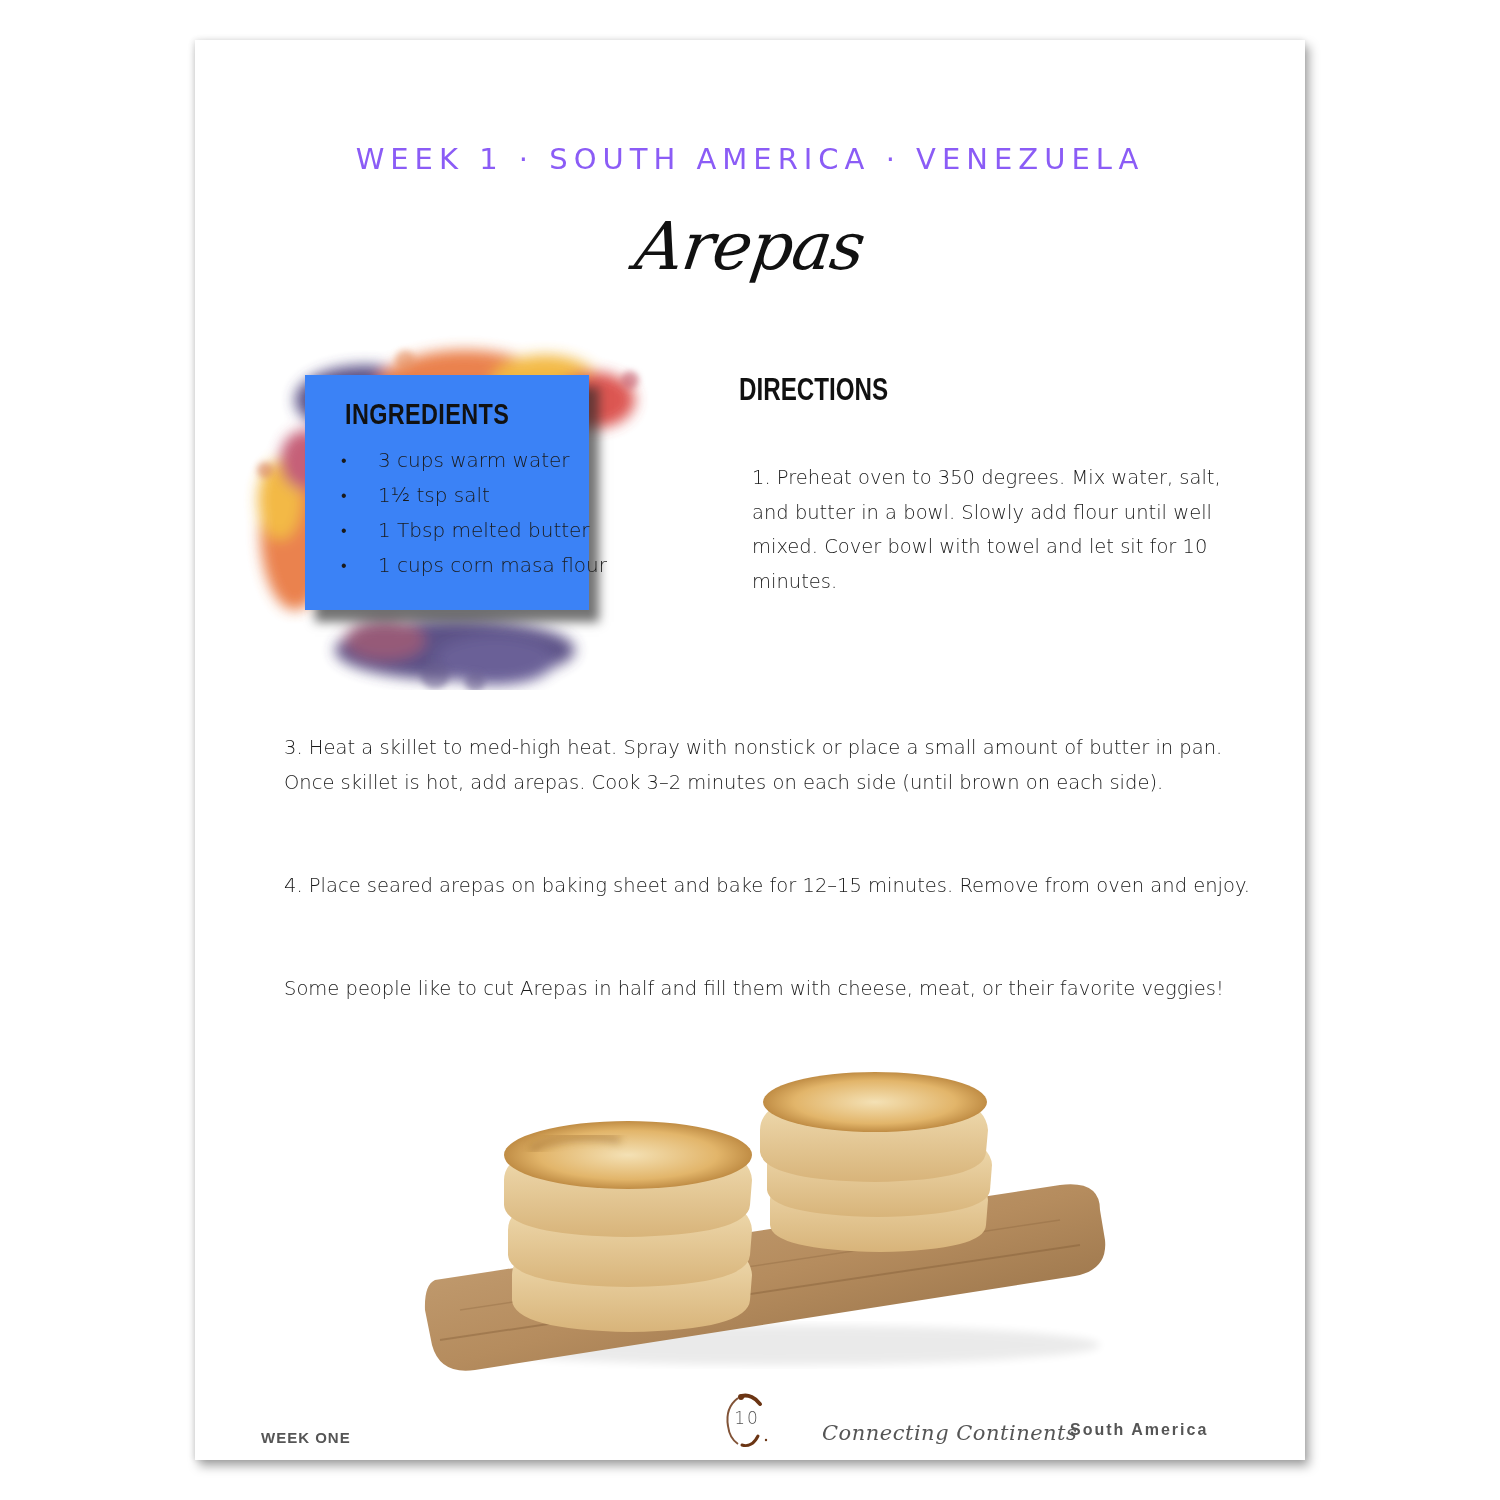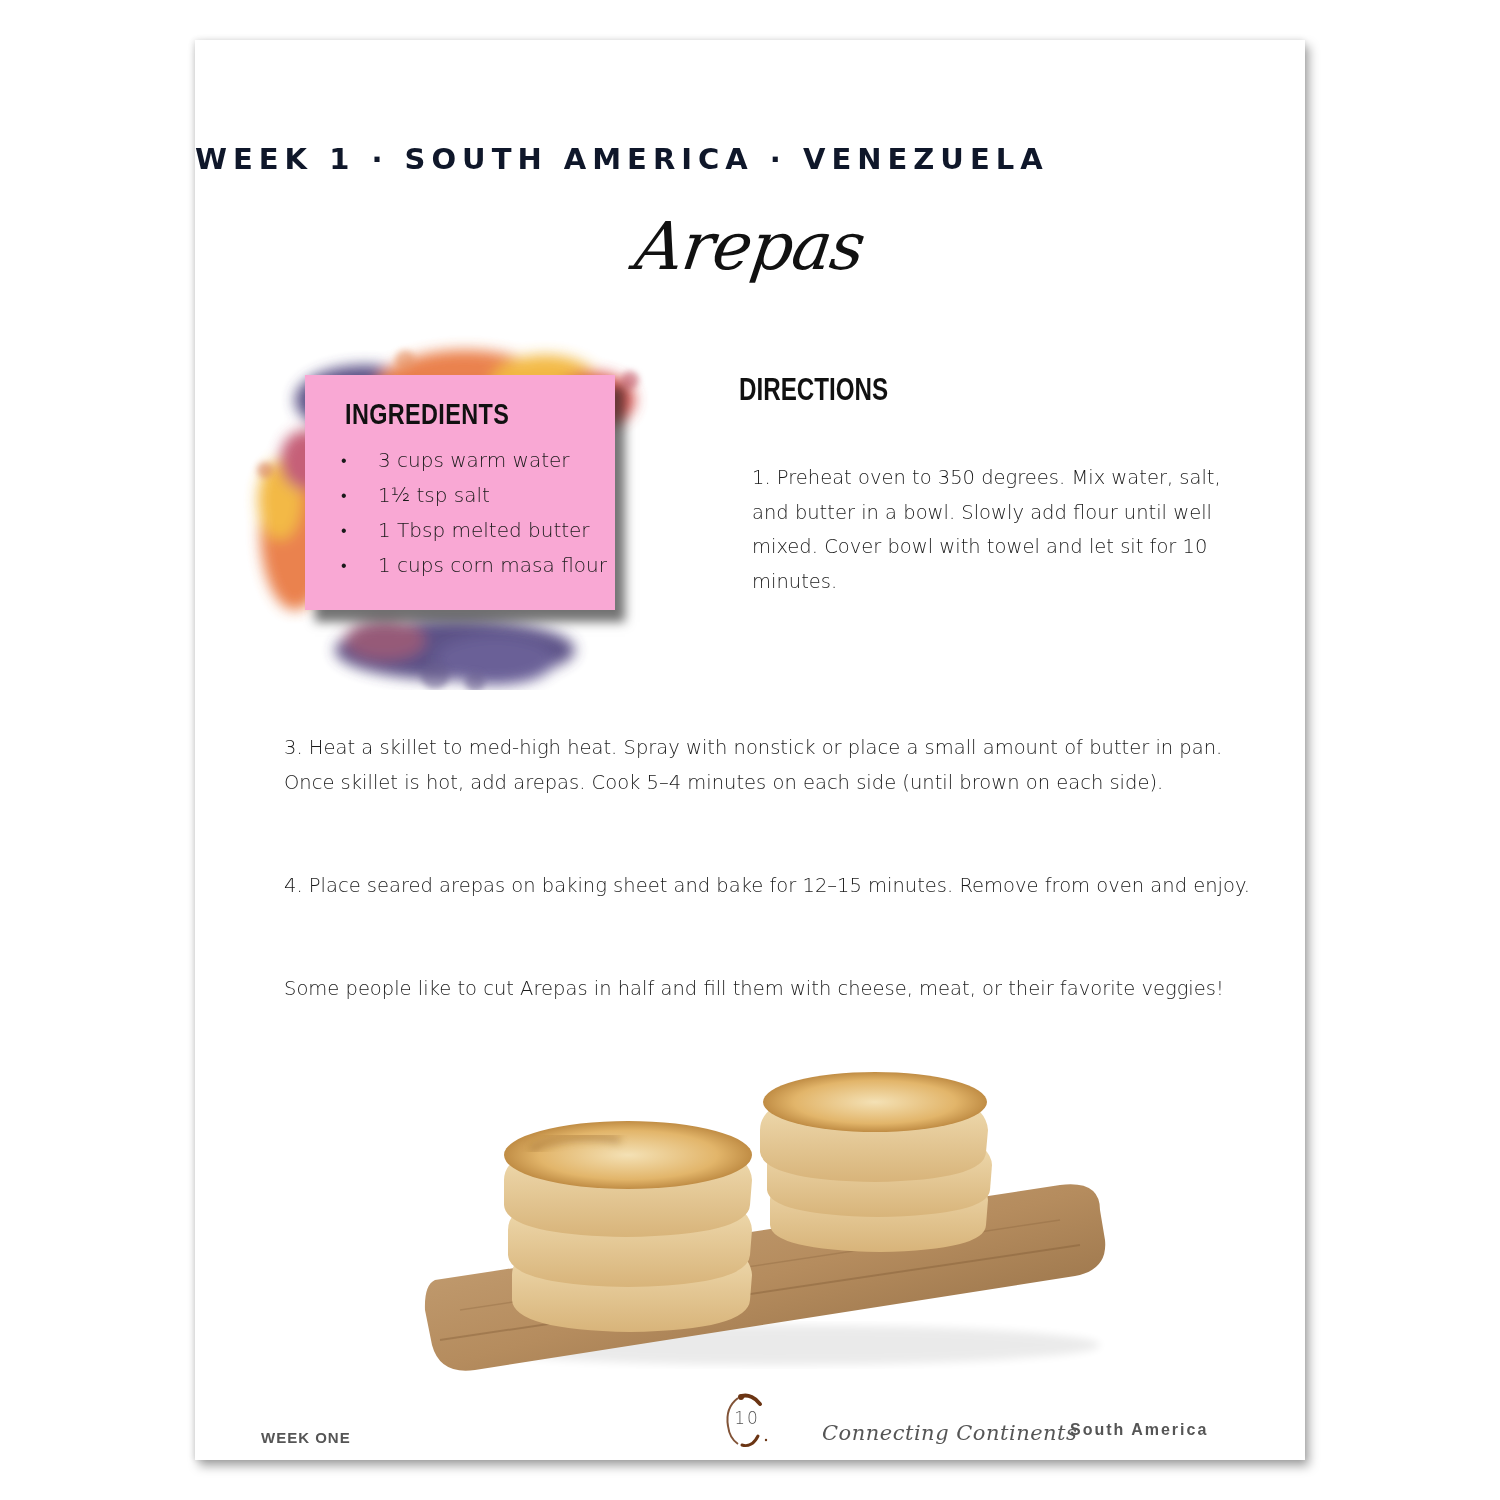--- a/index.html
+++ b/index.html
@@ -14,26 +14,26 @@
     .page {
       position: absolute;
       left: 195px; top: 40px;
       width: 1110px; height: 1420px;
       background: #fff;
       box-shadow: 4px 6px 10px rgba(0,0,0,0.35), -1px 0 6px rgba(0,0,0,0.12);
     }
     .kicker {
       position: absolute;
       left: 0; right: 0; top: 102px;
-      text-align: left;
-      font-family: "DejaVu Sans", sans-serif;
-      font-weight: 700;
+      text-align: center;
+      font-family: "DejaVu Sans", sans-serif;
+      font-weight: 400;
       font-size: 29px;
       letter-spacing: 6px;
-      color: #0f172a;
+      color: #8b5cf6;
     }
     .title {
       position: absolute;
       left: 0; right: 0; top: 168px;
       text-align: center;
       font-family: "DejaVu Serif", serif;
       font-style: italic;
       font-size: 66px;
       letter-spacing: -1px;
       color: #111;
@@ -42,22 +42,22 @@
     
     .splash {
       position: absolute;
       left: 40px; top: 280px;
       width: 440px; height: 370px;
       pointer-events: none;
     }
     .card {
       position: absolute;
       left: 110px; top: 335px;
-      width: 310px; height: 235px;
-      background: #f9a8d4;
+      width: 284px; height: 235px;
+      background: #3b82f6;
       box-shadow: 10px 12px 10px rgba(40,40,40,0.65);
     }
     .card-title {
       position: absolute;
       left: 40px; top: 22px;
       font-family: "Liberation Sans", sans-serif;
       font-weight: bold;
       font-size: 30px;
       transform: scaleX(0.78);
       transform-origin: left center;
@@ -203,21 +203,21 @@
     <ul class="ing-list">
       <li><span class="bullet">•</span><span>3 cups warm water</span></li>
       <li><span class="bullet">•</span><span>1½ tsp salt</span></li>
       <li><span class="bullet">•</span><span>1 Tbsp melted butter</span></li>
       <li><span class="bullet">•</span><span>1 cups corn masa flour</span></li>
     </ul>
   </div>
 
   <div class="dir-title">DIRECTIONS</div>
   <p class="para p1">1. Preheat oven to 350 degrees. Mix water, salt, and butter in a bowl. Slowly add flour until well mixed. Cover bowl with towel and let sit for 10 minutes.</p>
-  <p class="para p3">3. Heat a skillet to med-high heat. Spray with nonstick or place a small amount of butter in pan. Once skillet is hot, add arepas. Cook 5–4 minutes on each side (until brown on each side).</p>
+  <p class="para p3">3. Heat a skillet to med-high heat. Spray with nonstick or place a small amount of butter in pan. Once skillet is hot, add arepas. Cook 3–2 minutes on each side (until brown on each side).</p>
   <p class="para p4">4. Place seared arepas on baking sheet and bake for 12–15 minutes. Remove from oven and enjoy.</p>
   <p class="para p5">Some people like to cut Arepas in half and fill them with cheese, meat, or their favorite veggies!</p>
 
   <svg class="photo" viewBox="0 0 690 340" xmlns="http://www.w3.org/2000/svg">
     <defs>
       <linearGradient id="wood" x1="0" y1="0" x2="1" y2="1">
         <stop offset="0" stop-color="#c9a57a"></stop>
         <stop offset="0.5" stop-color="#b58c5e"></stop>
         <stop offset="1" stop-color="#8c6840"></stop>
       </linearGradient>

